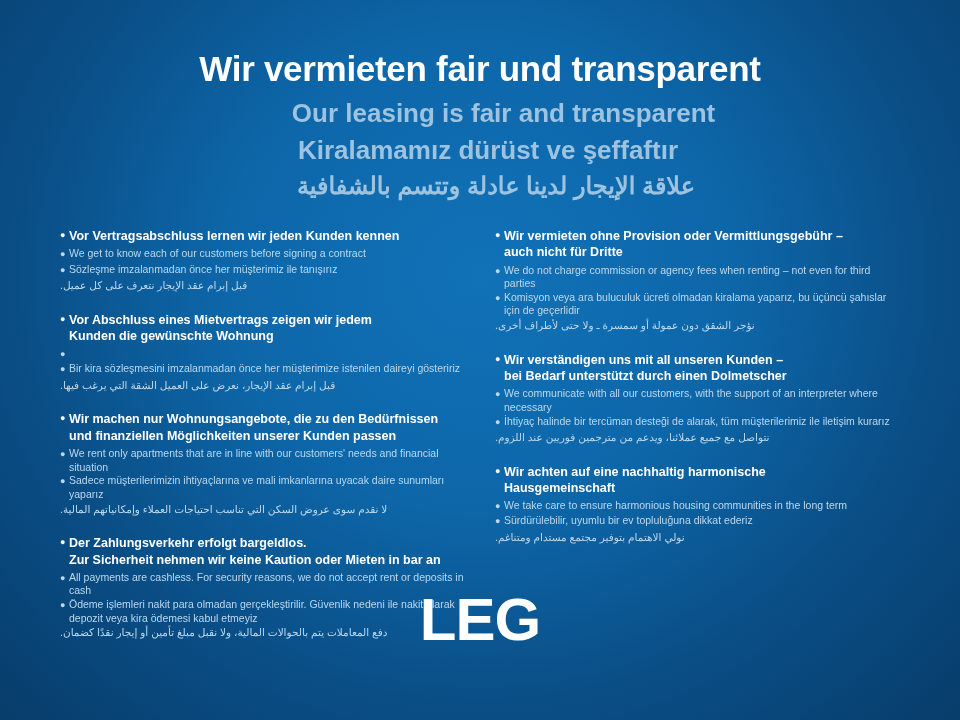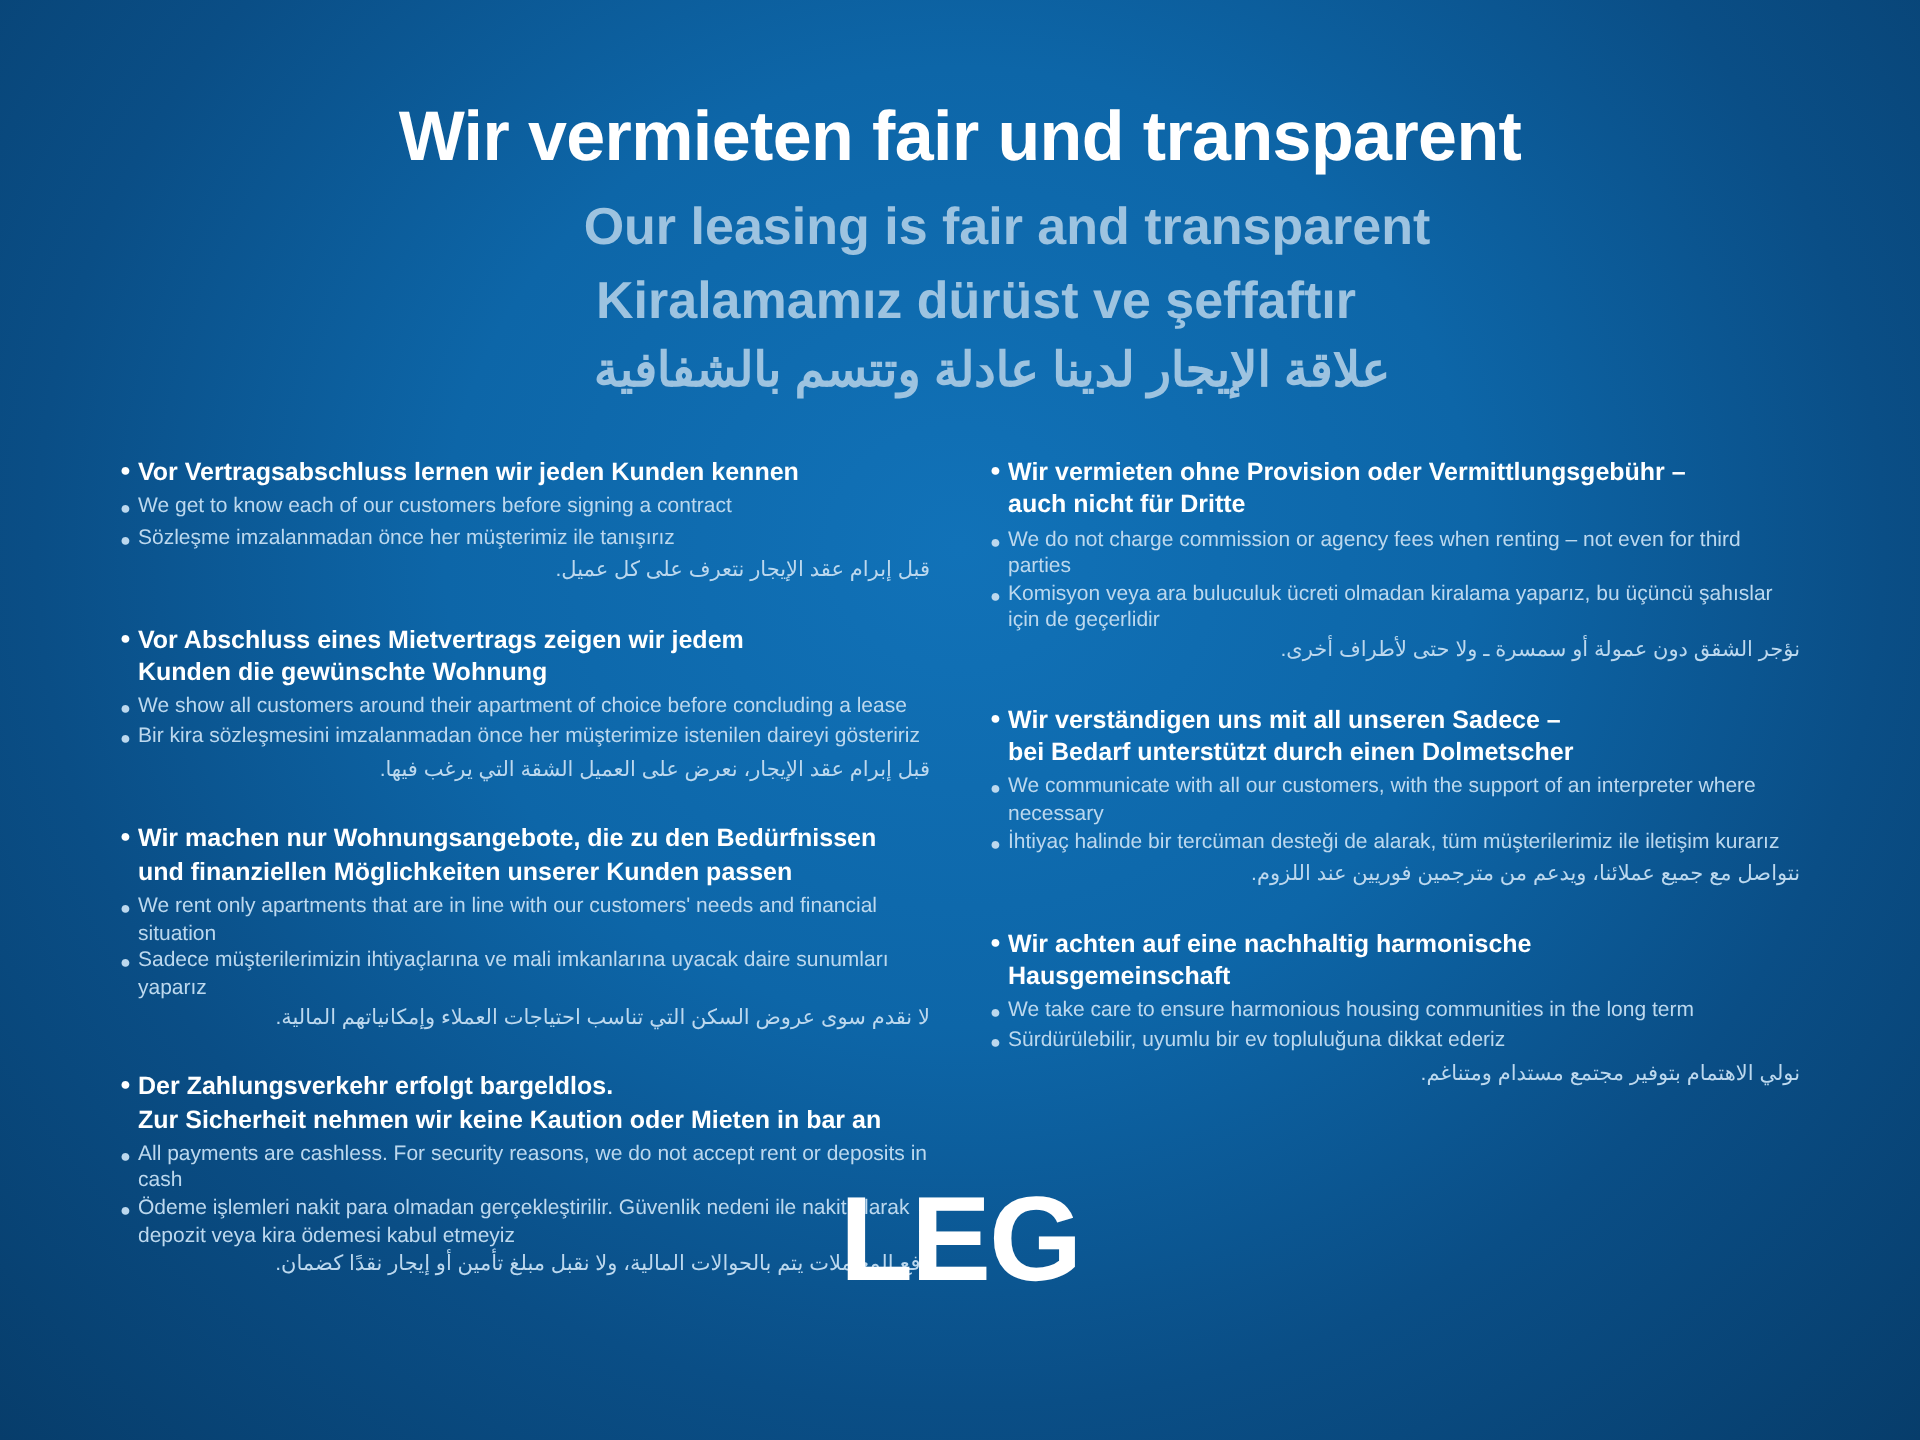--- a/index.html
+++ b/index.html
@@ -105,21 +105,21 @@
   }
   .l-en .txt, .l-tr .txt {
     font-size: 10.5px;
     color: #bcd8ee;
   }
   .l-en .bullet, .l-tr .bullet { color: #bcd8ee; }
   .l-ar {
     direction: rtl;
     font-size: 10.5px;
     color: #bcd8ee;
-    text-align: right;
+    text-align: left;
     line-height: 1.5;
   }
   .spacer-sm { height: 3px; }
 
   .logo {
     position: absolute;
     left: 0;
     top: 590px;
     width: 960px;
     text-align: center;
@@ -170,21 +170,20 @@
 
       <div class="block">
         <div class="line l-de">
           <span class="bullet">●</span>
           <span class="txt">Vor Abschluss eines Mietvertrags zeigen wir jedem</span>
         </div>
         <div class="cont-de">Kunden die gewünschte Wohnung</div>
         <div class="spacer-sm"></div>
         <div class="line l-en">
           <span class="bullet">●</span>
-          <span class="txt">We show all customers around their apartment of choice before concluding a lease</span>
         </div>
         <div class="line l-tr">
           <span class="bullet">●</span>
           <span class="txt">Bir kira sözleşmesini imzalanmadan önce her müşterimize istenilen daireyi gösteririz</span>
         </div>
         <div class="l-ar">‏قبل إبرام عقد الإيجار، نعرض على العميل الشقة التي يرغب فيها.</div>
       </div>
 
       <div class="block">
         <div class="line l-de">
@@ -240,21 +239,21 @@
         <div class="line l-tr">
           <span class="bullet">●</span>
           <span class="txt">Komisyon veya ara buluculuk ücreti olmadan kiralama yaparız, bu üçüncü şahıslar için de geçerlidir</span>
         </div>
         <div class="l-ar">‏نؤجر الشقق دون عمولة أو سمسرة ـ ولا حتى لأطراف أخرى.</div>
       </div>
 
       <div class="block">
         <div class="line l-de">
           <span class="bullet">●</span>
-          <span class="txt">Wir verständigen uns mit all unseren Sadece –</span>
+          <span class="txt">Wir verständigen uns mit all unseren Kunden –</span>
         </div>
         <div class="cont-de">bei Bedarf unterstützt durch einen Dolmetscher</div>
         <div class="spacer-sm"></div>
         <div class="line l-en">
           <span class="bullet">●</span>
           <span class="txt">We communicate with all our customers, with the support of an interpreter where necessary</span>
         </div>
         <div class="line l-tr">
           <span class="bullet">●</span>
           <span class="txt">İhtiyaç halinde bir tercüman desteği de alarak, tüm müşterilerimiz ile iletişim kurarız</span>

